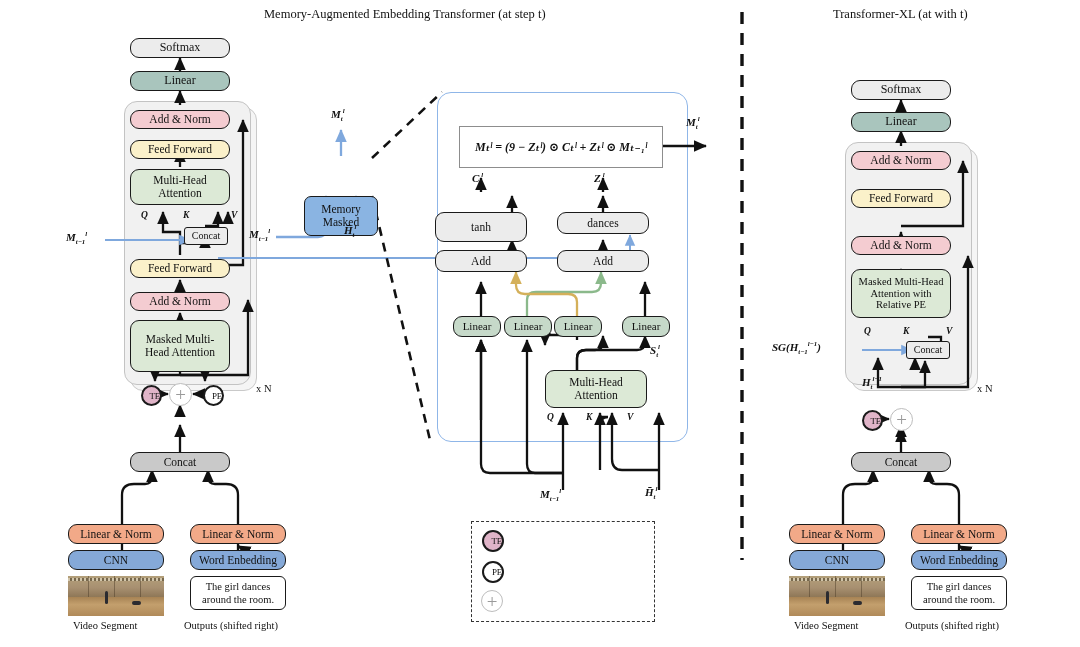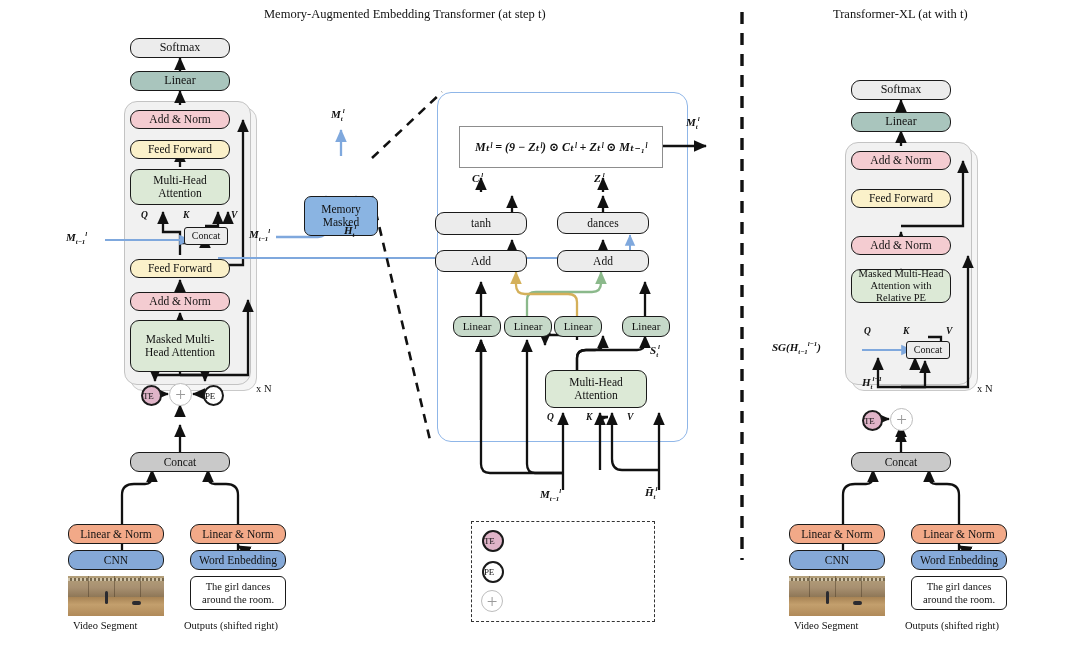--- a/index.html
+++ b/index.html
@@ -21,21 +21,21 @@
   .bluefill{background:#85a9d8;}
   .white{background:#fff;}
   .grlin{background:#c6d9c9;}
   
   .stack{position:absolute;border:1.4px solid #c3c3c3;background:#f1f1f1;
          border-radius:13px;z-index:1;}
   .stackshadow{position:absolute;border:1.4px solid #c9c9c9;background:#f5f5f5;
          border-radius:13px;z-index:0;}
   
   .circ{position:absolute;border-radius:50%;border:2px solid #1a1a1a;
-        display:flex;align-items:center;justify-content:flex-start;z-index:5;
+        display:flex;align-items:center;justify-content:flex-end;z-index:5;
         font-size:9px;letter-spacing:-.3px;}
   .circ.te{background:#e0b4c8;}
   .circ.pe{background:#fff;}
   .plus{position:absolute;border-radius:50%;border:1.6px solid #bdbdbd;background:#fff;
         display:flex;align-items:center;justify-content:center;z-index:5;
         color:#9a9a9a;font-size:19px;line-height:1;}
   
   .lbl{position:absolute;white-space:nowrap;z-index:6;}
   .title{position:absolute;white-space:nowrap;font-size:12.5px;z-index:6;}
   .cap{position:absolute;white-space:nowrap;font-size:10.5px;z-index:6;}
@@ -346,21 +346,21 @@
   <span>Mₜˡ = (9 − Zₜˡ) ⊙ Cₜˡ + Zₜˡ ⊙ Mₜ₋₁ˡ</span>
   </div>
 <div class="lbl" style="left:686px;top:116px;font-size:11px;font-style:italic;font-weight:bold;">
   M<sub>t</sub><sup>l</sup></div>
 
 <div class="lbl" style="left:472px;top:172px;font-size:11px;font-style:italic;font-weight:bold;">
   C<sub>t</sub><sup>l</sup></div>
 <div class="lbl" style="left:594px;top:172px;font-size:11px;font-style:italic;font-weight:bold;">
   Z<sub>t</sub><sup>l</sup></div>
 
-<div class="box gray" style="left:435px;top:212px;width:92px;height:23px;font-size:11.5px;">
+<div class="box gray" style="left:435px;top:212px;width:92px;height:30px;font-size:11.5px;">
   <span>tanh</span>
   </div>
 <div class="box gray" style="left:557px;top:212px;width:92px;height:22px;font-size:11.5px;">
   <span>dances</span>
   </div>
 <div class="box gray" style="left:435px;top:250px;width:92px;height:22px;font-size:11.5px;">
   <span>Add</span>
   </div>
 <div class="box gray" style="left:557px;top:250px;width:92px;height:22px;font-size:11.5px;">
   <span>Add</span>
@@ -424,21 +424,21 @@
   </div>
 <div class="box pink" style="left:851px;top:151px;width:100px;height:19px;font-size:11.5px;">
   <span>Add &amp; Norm</span>
   </div>
 <div class="box cream" style="left:851px;top:189px;width:100px;height:19px;font-size:11.5px;">
   <span>Feed Forward</span>
   </div>
 <div class="box pink" style="left:851px;top:236px;width:100px;height:19px;font-size:11.5px;">
   <span>Add &amp; Norm</span>
   </div>
-<div class="box sage" style="left:851px;top:269px;width:100px;height:34px;font-size:10.5px;padding:0 0;">
+<div class="box sage" style="left:851px;top:269px;width:100px;height:49px;font-size:10.5px;padding:0 0;">
   <span>Masked Multi-Head Attention with Relative PE</span>
   </div>
 <div class="box gray sq" style="left:906px;top:341px;width:44px;height:18px;font-size:10px;">
   <span>Concat</span>
   </div>
 
 <div class="qkv" style="left:864px;top:326px;">
   <span>Q</span></div>
 <div class="qkv" style="left:903px;top:326px;">
   <span>K</span></div>

